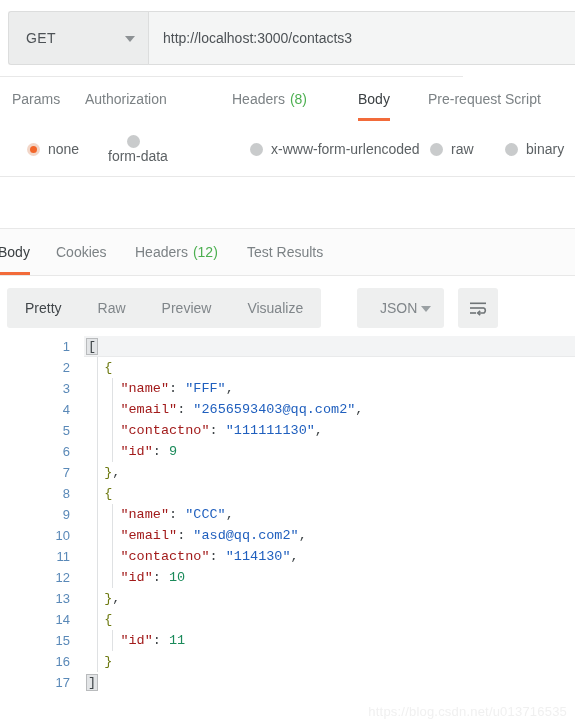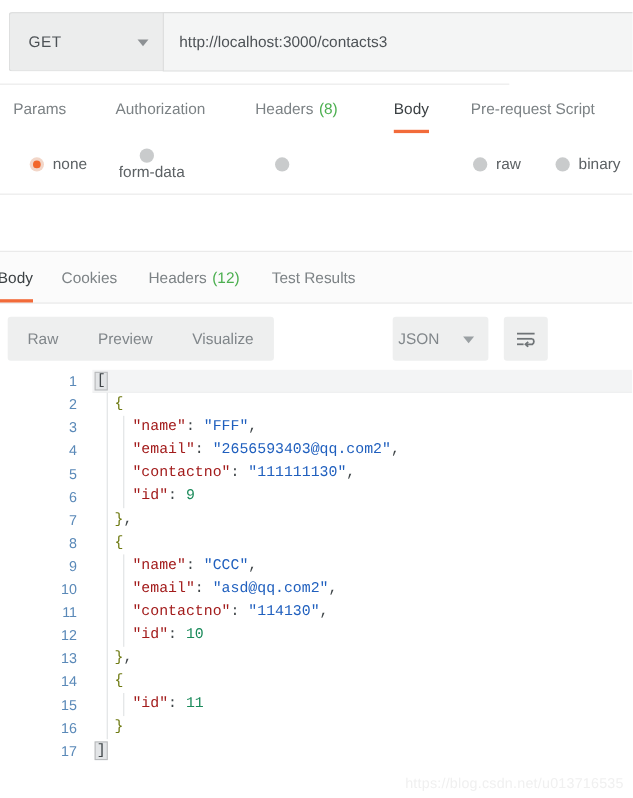--- a/index.html
+++ b/index.html
@@ -106,21 +106,21 @@
   .seg{
     height:40px;display:flex;align-items:center;padding:0 18px;
     font-size:14px;color:#80868a;cursor:pointer;white-space:nowrap;
   }
   .seg.active{color:#41464a;}
   .fmt-select{
     position:absolute;left:357px;top:0;width:87px;height:40px;
     background:#eeefef;border-radius:3px;display:flex;align-items:center;
     cursor:pointer;
   }
-  .fmt-label{margin-left:5px;font-size:14px;color:#80868a;}
+  .fmt-label{margin-left:23px;font-size:14px;color:#80868a;}
   .fmt-caret{
     position:absolute;right:13px;top:50%;margin-top:-2px;
     width:0;height:0;border-left:5px solid transparent;
     border-right:5px solid transparent;border-top:6px solid #9aa0a3;
   }
   .wrap-btn{
     position:absolute;left:458px;top:0;width:40px;height:40px;
     background:#eeefef;border-radius:3px;cursor:pointer;
     display:flex;align-items:center;justify-content:center;
   }
@@ -182,21 +182,21 @@
   </div>
   <div class="url-input">
     <span class="url-text">http://localhost:3000/contacts3</span>
   </div>
 </div>
 
 <div class="req-tabs" id="req-tabs">
     <div class="req-tab" style="position: absolute; left: 12px;">
       <span>Params</span>
     </div>
-    <div class="req-tab" style="position: absolute; left: 105px; justify-content: flex-end;">
+    <div class="req-tab" style="position: absolute; left: 85px; justify-content: flex-end;">
       <span>Authorization</span>
     </div>
     <div class="req-tab" style="position: absolute; left: 232px;">
       <span>Headers</span>
       <span class="count">(8)</span>
     </div>
     <div class="req-tab active" style="position: absolute; left: 358px;">
       <span>Body</span>
       <span class="bar"></span>
     </div>
@@ -209,20 +209,21 @@
     <div class="radio-item" style="position: absolute; left: 27px;">
       <span class="radio checked"></span>
       <span class="radio-label">none</span>
     </div>
     <div class="radio-item" style="position: absolute; left: 100px; flex-direction: column;">
       <span class="radio"></span>
       <span class="radio-label">form-data</span>
     </div>
     <div class="radio-item" style="position: absolute; left: 250px;">
       <span class="radio"></span>
+      <span class="radio-label">x-www-form-urlencoded</span>
     </div>
     <div class="radio-item" style="position: absolute; left: 430px;">
       <span class="radio"></span>
       <span class="radio-label">raw</span>
     </div>
     <div class="radio-item" style="position: absolute; left: 505px; align-items: center;">
       <span class="radio"></span>
       <span class="radio-label">binary</span>
     </div>
   </div>
@@ -240,20 +241,23 @@
       <span>Headers</span>
       <span class="count">(12)</span>
     </div>
     <div class="resp-tab" style="position: absolute; left: 247px;">
       <span>Test Results</span>
     </div>
   </div>
 
 <div class="view-toolbar">
   <div class="seg-group" id="seg-group">
+      <div class="seg active">
+        <span>Pretty</span>
+      </div>
       <div class="seg">
         <span>Raw</span>
       </div>
       <div class="seg">
         <span>Preview</span>
       </div>
       <div class="seg">
         <span>Visualize</span>
       </div>
     </div>

